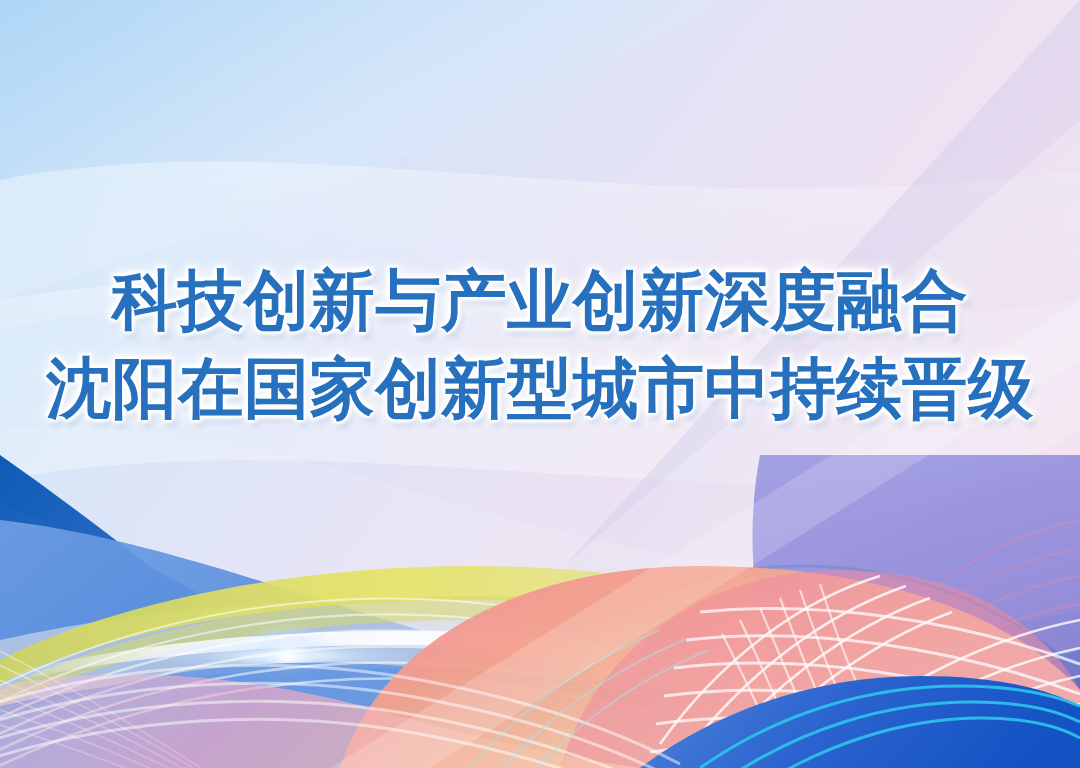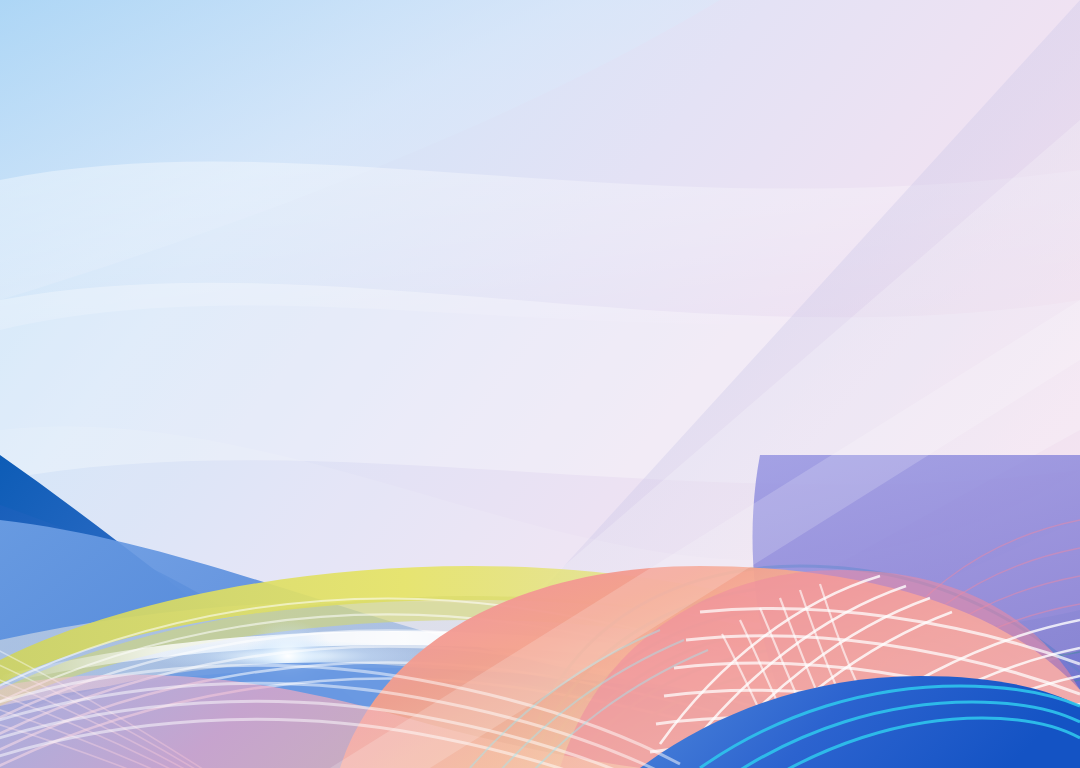--- a/index.html
+++ b/index.html
@@ -333,14 +333,18 @@
           </g>
 
         </g>
 
         <path d="M1080,300 L1080,360 L430,768 L330,768 Z" fill="#ffffff" opacity="0.18"></path>
 
       </g>
     </svg>
   </div>
 
+  <div class="headline">
+    <span class="hl-line hl-1">科技创新与产业创新深度融合</span>
+    <span class="hl-line hl-2">沈阳在国家创新型城市中持续晋级</span>
+  </div>
 
 </div>
 
 </body></html>

